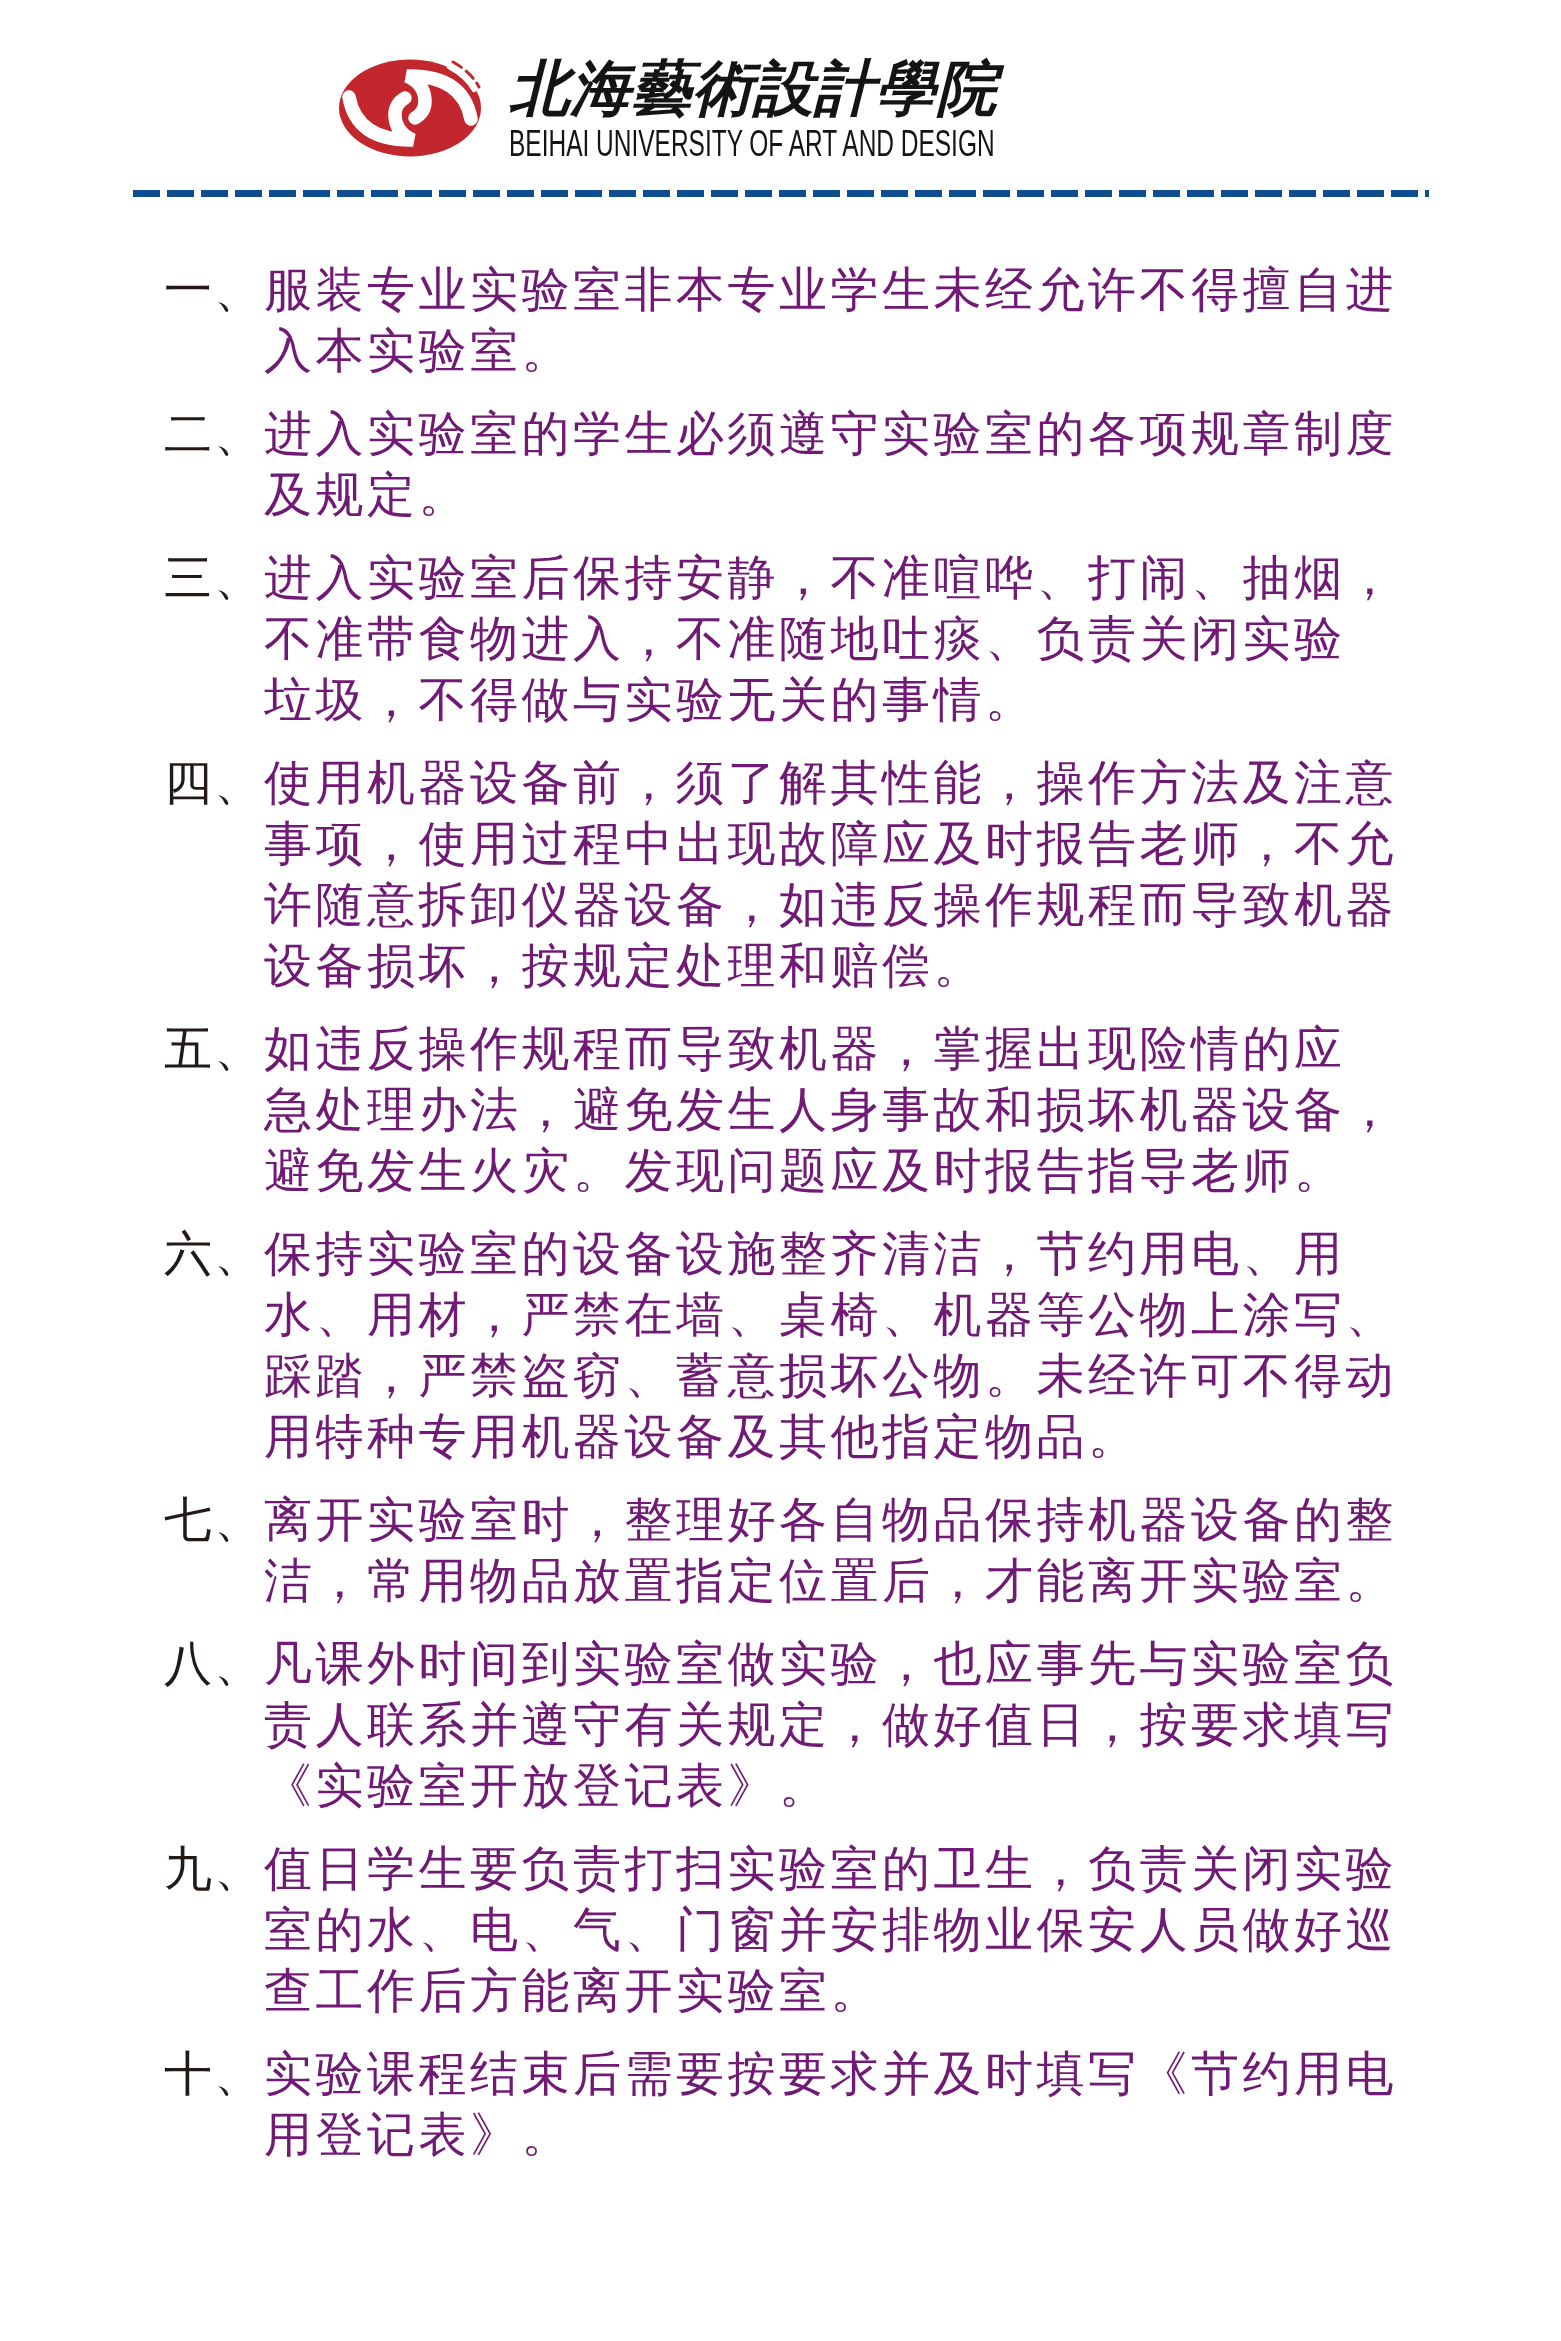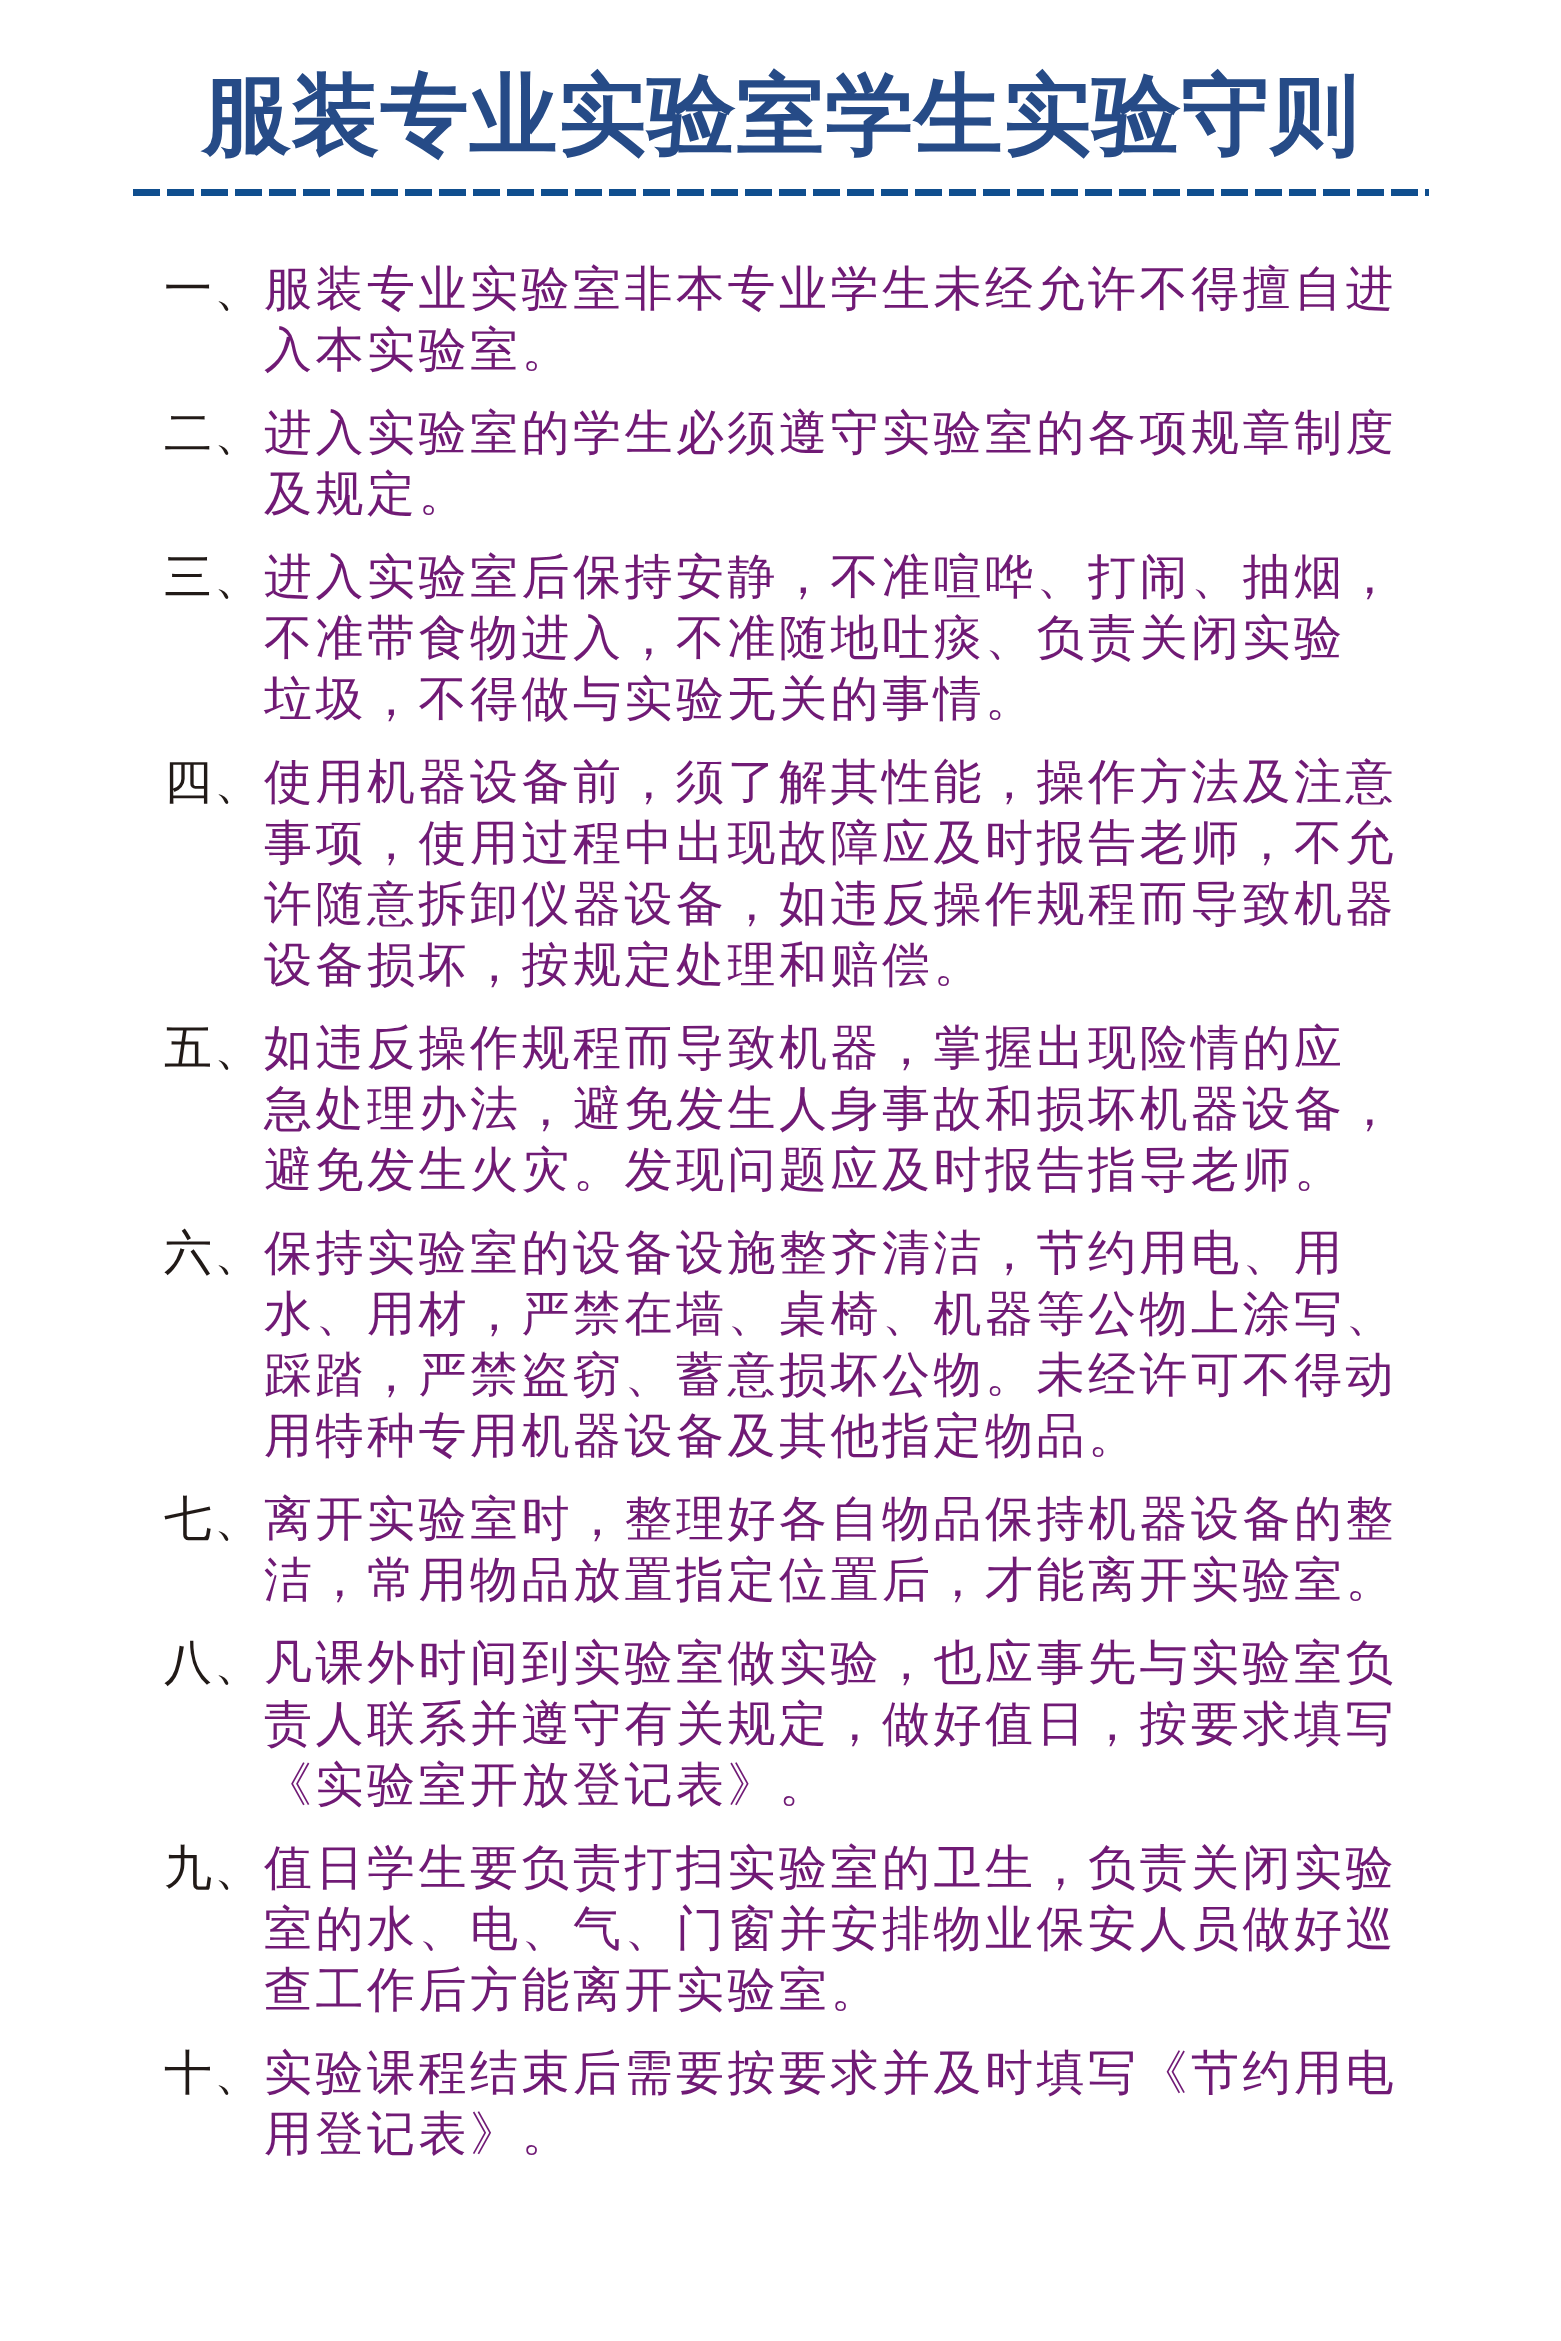--- a/index.html
+++ b/index.html
@@ -103,22 +103,36 @@
     letter-spacing: 3.5px;
     color: #701a75;
     white-space: pre-line;
   }
 </style>
 </head>
 <body>
 
 <div class="page">
 
-
-  <h1 class="page-title">服装专业实验室学生实验守则</h1>
+  <header class="brand-header">
+    <div class="logo-row">
+      <svg class="logo-mark" viewBox="0 0 288 200" xmlns="http://www.w3.org/2000/svg" aria-hidden="true">
+        <ellipse cx="144" cy="100" rx="142" ry="97" fill="#c1272d"></ellipse>
+        <path d="M 22 78 Q 38 166 150 164 Q 116 150 114 116 Q 113 92 134 80" stroke="#ffffff" stroke-width="27" fill="none" stroke-linecap="round"></path>
+        <path d="M 266 122 Q 250 34 138 36 Q 172 50 174 84 Q 175 108 154 120" stroke="#ffffff" stroke-width="27" fill="none" stroke-linecap="round"></path>
+        <path d="M 222 18 Q 256 36 272 64" stroke="#ffffff" stroke-width="9" fill="none" stroke-linecap="round"></path>
+        <path d="M 230 8 Q 266 28 282 58" stroke-width="6" fill="none" stroke-linecap="round" stroke-dasharray="20 12" stroke="#c1272d"></path>
+      </svg>
+      <div class="brand-text">
+        <div class="calligraphy">北海藝術設計學院</div>
+        <div class="english-name">BEIHAI UNIVERSITY OF ART AND DESIGN</div>
+      </div>
+    </div>
+  </header>
+
 
   <div class="dash-divider"></div>
 
   <ol class="rules">
     <li class="rule">
       <span class="rule-num">一、</span>
       <span class="rule-text">服装专业实验室非本专业学生未经允许不得擅自进
 入本实验室。</span>
     </li>
 

